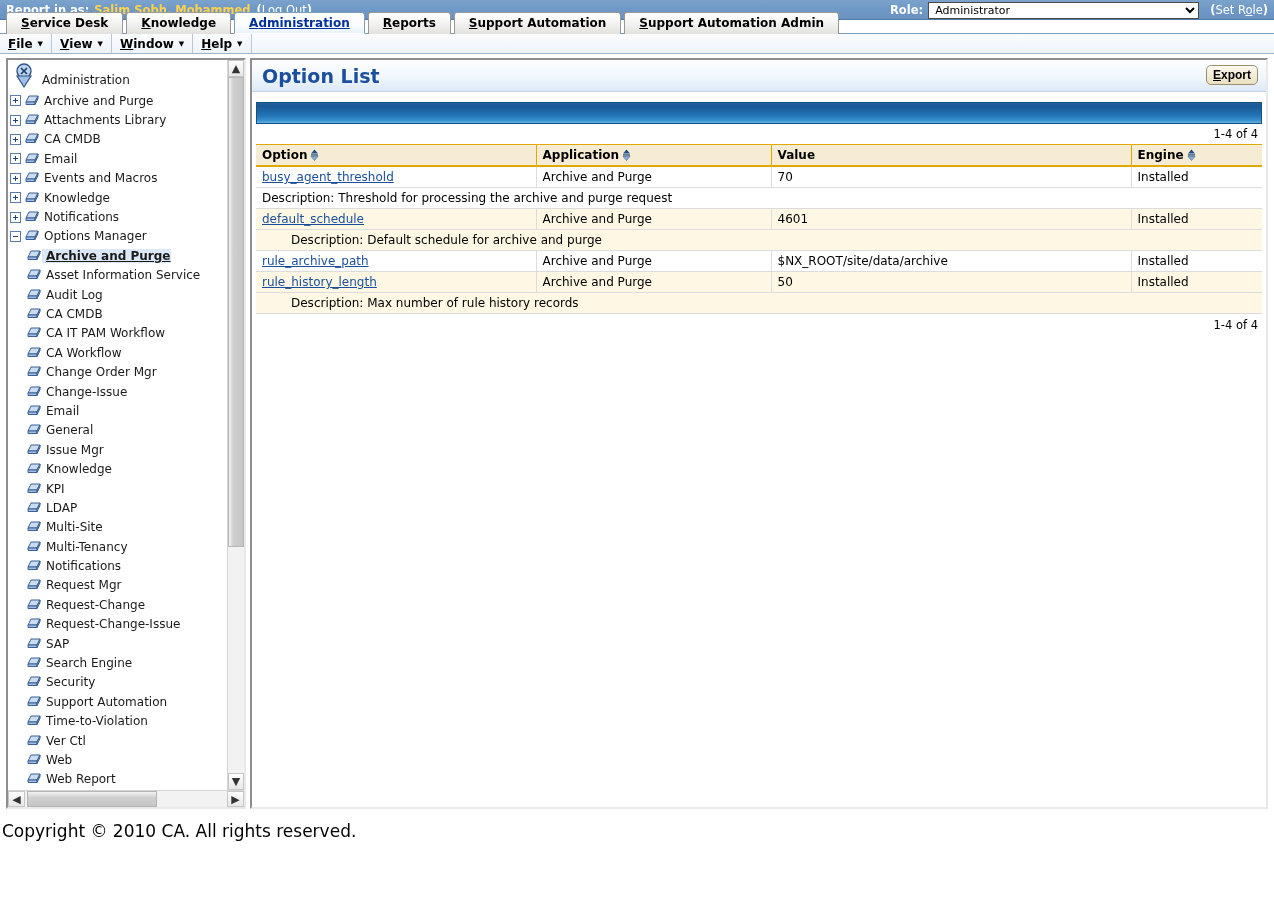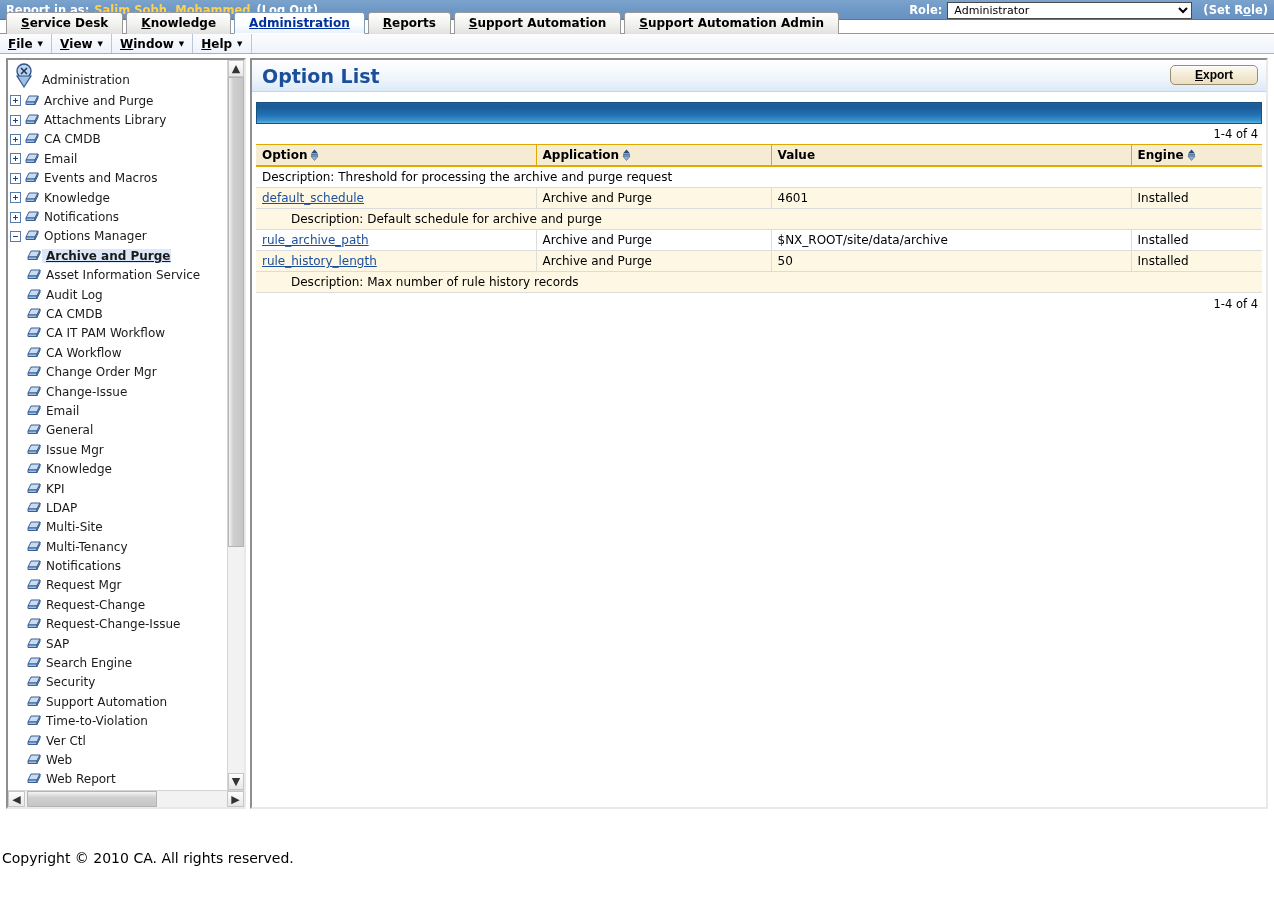--- a/index.html
+++ b/index.html
@@ -39,38 +39,38 @@
   }
   .loginbar .paren {
     color: #ffffff;
     font-weight: bold;
     font-size: 11.5px;
     margin-left: 6px;
     white-space: nowrap;
   }
   .loginbar .link {
     color: #ffffff;
-    font-weight: bold;
+    font-weight: normal;
     text-decoration: none;
     cursor: pointer;
     text-align: right;
   }
   .loginbar .link u { text-decoration: underline; }
   .loginbar .right {
     position: absolute;
     right: 6px;
     top: 0;
     height: 20px;
     display: flex;
     align-items: center;
     gap: 5px;
     margin-left: 28px;
   }
   .role-select {
-    width: 245px;
+    width: 271px;
     height: 17px;
     font-family: "DejaVu Sans", "Liberation Sans", sans-serif;
     font-size: 11px;
     border: 1px solid #4a4a4a;
     background: #fff;
     padding: 0 2px;
   }
 
   
   .tabstrip {
@@ -274,21 +274,21 @@
   }
   .page-title {
     font-size: 19px;
     font-weight: bold;
     color: #1b4f9c;
   }
   .export-btn {
     position: absolute;
     right: 8px; top: 5px;
     height: 20px;
-    padding: 0 24px;
+    padding: 0 6px;
     font-size: 12px;
     font-weight: bold;
     color: #000;
     background: linear-gradient(to bottom,#fdfaf2 0%,#f5edd9 45%,#eadfc0 100%);
     border: 1px solid #9a8e72;
     border-radius: 5px;
     cursor: pointer;
     line-height: 18px;
     box-shadow: 0 1px 0 rgba(255,255,255,.8) inset;
   }
@@ -376,24 +376,23 @@
     font-size: 11.5px;
     flex: none;
     background: #fff;
   }
   .filler-white { flex: 1; background: #fff; }
 
   
   .footer {
     height: 60px;
     padding: 12px 16px 0 2px;
-    font-size: 14px;
+    font-size: 17px;
     color: #000;
     background: #fff;
-    margin-top: 29px;
   }
 </style>
 </head>
 <body>
 
 <div class="loginbar">
   <span class="lbl">Report in as:</span>
   <span class="uname">Salim Sobh, Mohammed</span>
   <span class="paren">
     <span>(</span><a class="link"><u>L</u><span>og Out</span></a><span>)</span>
@@ -842,20 +841,26 @@
                 </svg></th>
               <th><span>Value</span></th>
               <th><span>Engine</span><svg class="sorticon" viewBox="0 0 9 12">
                   <path d="M4.5 0.5 L8 4.5 L1 4.5 Z" fill="#1f4e87"></path>
                   <rect x="1" y="5.3" width="7" height="1.3" fill="#1f4e87"></rect>
                   <path d="M4.5 11.5 L1 7.5 L8 7.5 Z" fill="#8fb0d4" stroke="#1f4e87" stroke-width=".5"></path>
                 </svg></th>
             </tr>
         </thead>
         <tbody id="tbody">
+            <tr class="data-row row-odd">
+              <td><a class="optlink">busy_agent_threshold</a></td>
+              <td>Archive and Purge</td>
+              <td>70</td>
+              <td>Installed</td>
+            </tr>
             <tr class="desc-row desc-odd">
               <td colspan="4">Description: Threshold for processing the archive and purge request</td>
             </tr>
             <tr class="data-row row-even">
               <td><a class="optlink">default_schedule</a></td>
               <td>Archive and Purge</td>
               <td>4601</td>
               <td>Installed</td>
             </tr>
             <tr class="desc-row desc-even">

